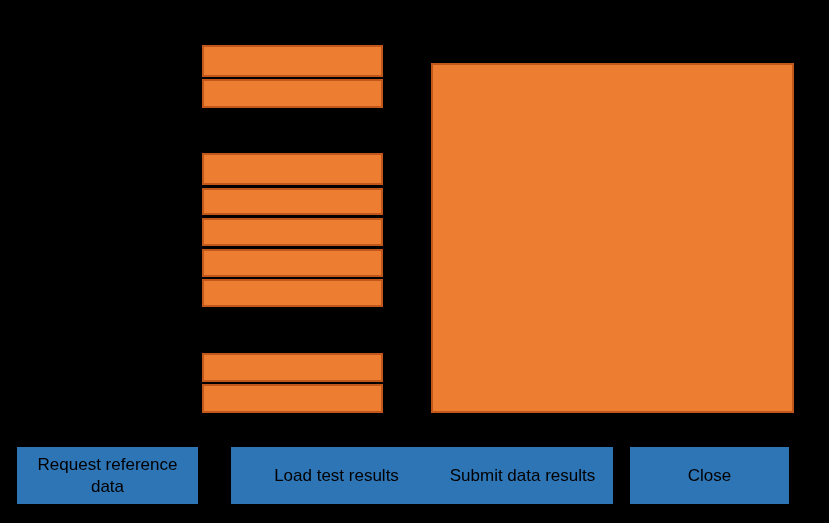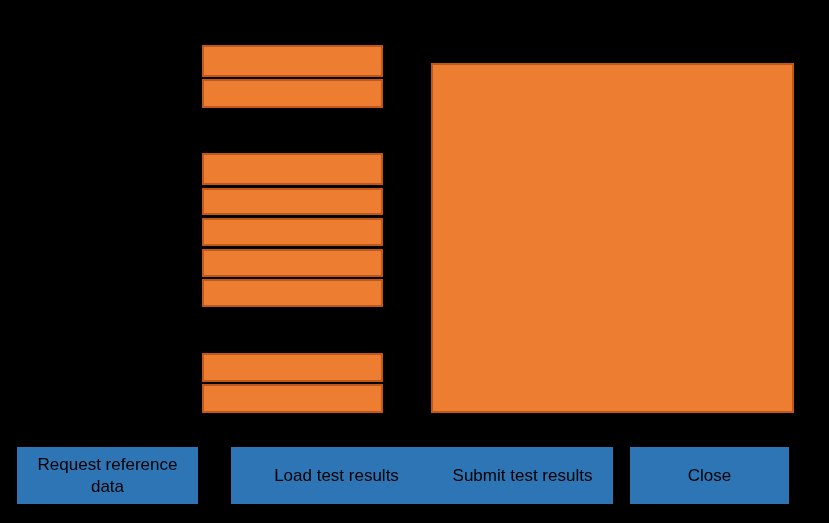--- a/index.html
+++ b/index.html
@@ -87,16 +87,16 @@
 
   <div>
     <input class="field" style="top: 353px; height: 29px;" value="">
     <input class="field" style="top: 384px; height: 29px;" value="">
   </div>
 
   <textarea class="bigarea" style=""></textarea>
 
   <button class="btn btn-1">Request reference data</button>
   <button class="btn btn-2">Load test results</button>
-  <button class="btn btn-3">Submit test results</button>
+  <button class="btn btn-3">Submit data results</button>
   <button class="btn btn-4">Close</button>
 
 </div>
 
 </body></html>

